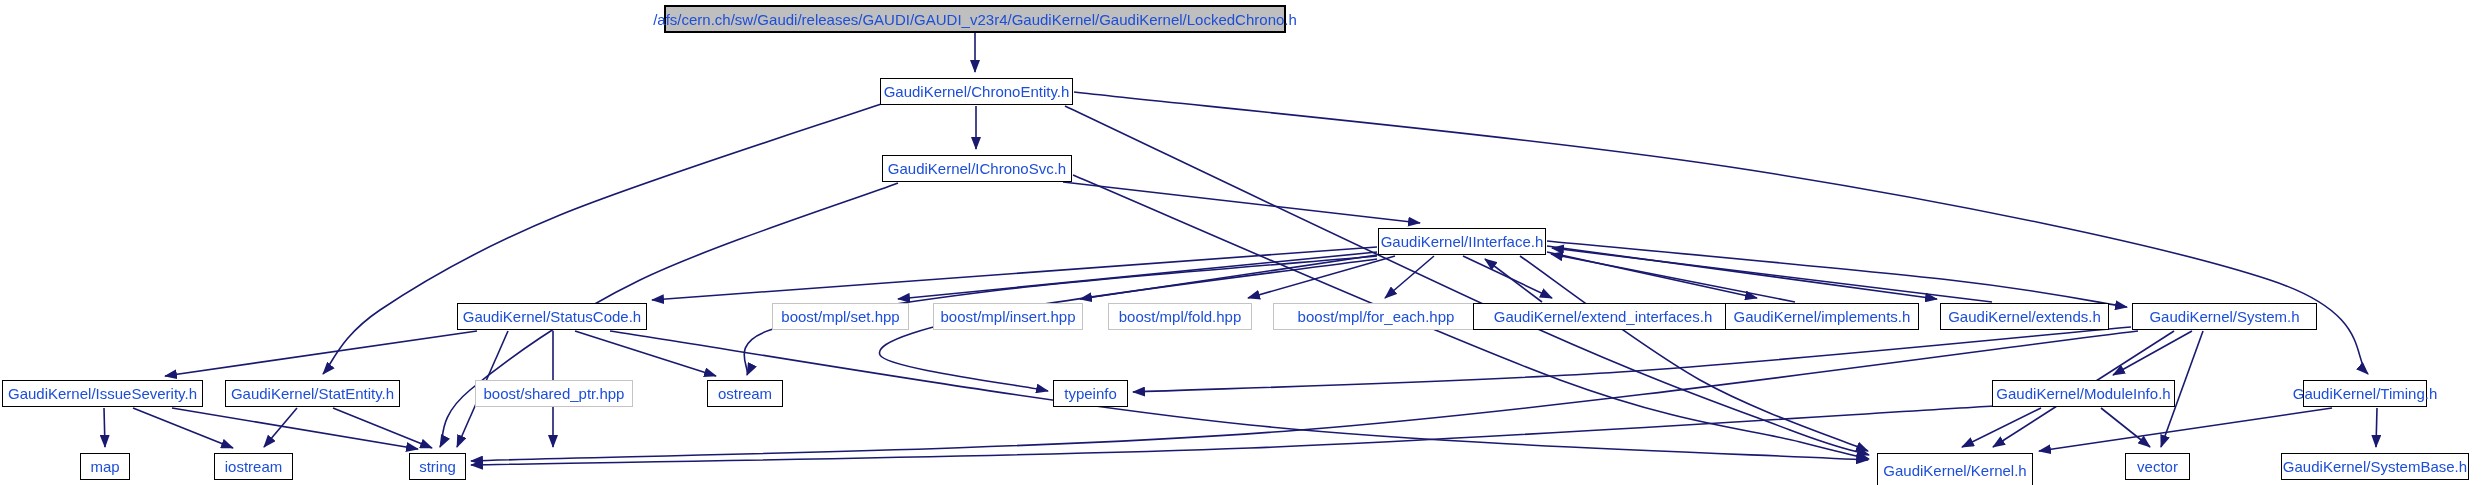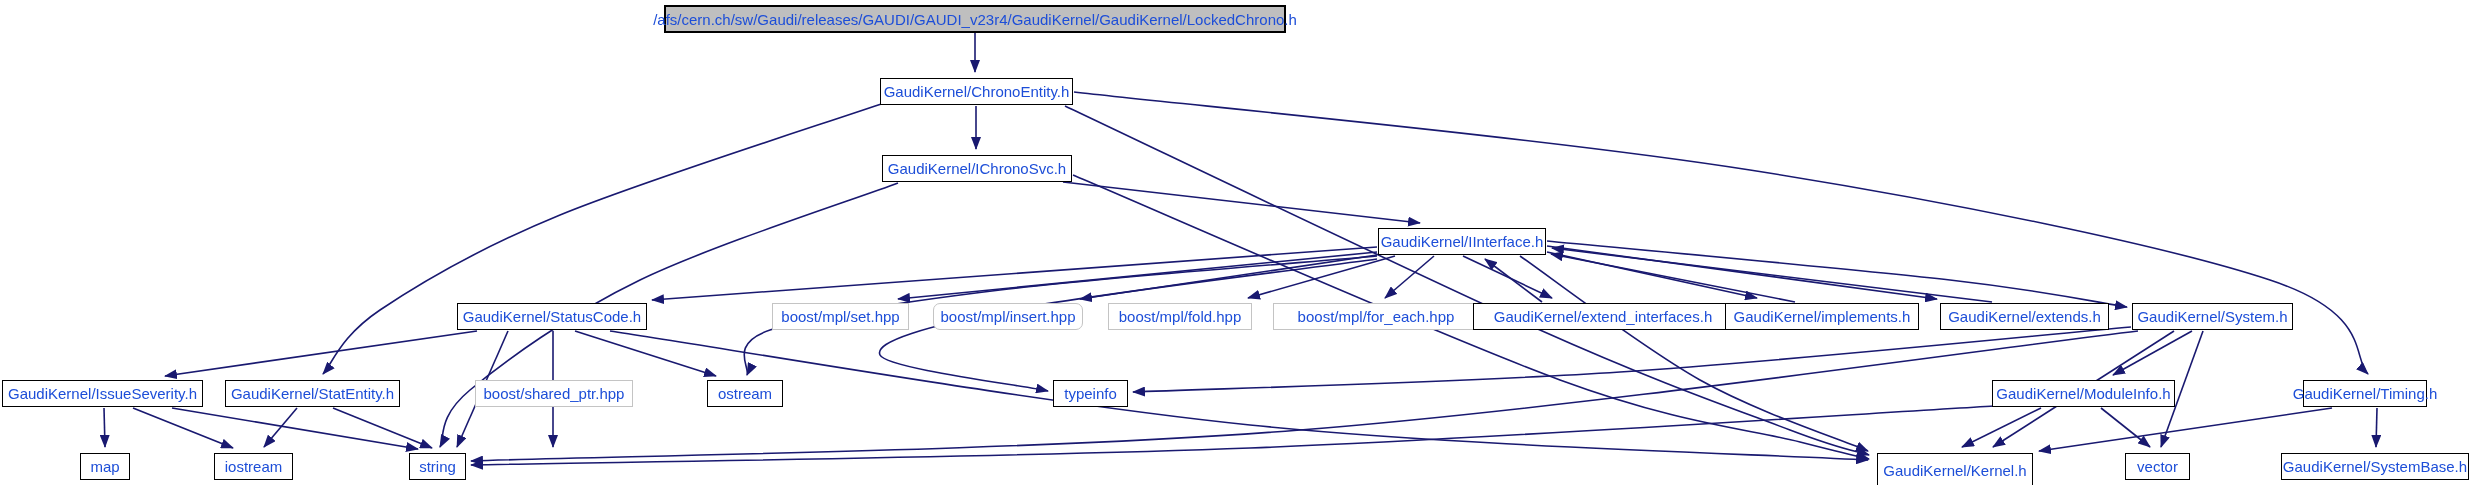--- a/index.html
+++ b/index.html
@@ -77,27 +77,27 @@
       <path d="M1995,406 C1870.8,413.0 1504.0,438.2 1250,448 C996.0,457.8 600.8,462.2 471,465" fill="none" stroke="#191970" stroke-width="1.6" marker-end="url(#arrowhead)"></path>
       <path d="M2332,408 L2039,451" fill="none" stroke="#191970" stroke-width="1.6" marker-end="url(#arrowhead)"></path>
       <path d="M2377,408 L2376,447" fill="none" stroke="#191970" stroke-width="1.6" marker-end="url(#arrowhead)"></path>
     </svg>
     <div class="node root" style="left: 664px; top: 5px; width: 622px; height: 28px;">/afs/cern.ch/sw/Gaudi/releases/GAUDI/GAUDI_v23r4/GaudiKernel/GaudiKernel/LockedChrono.h</div>
     <div class="node" style="left: 880px; top: 78px; width: 193px; height: 27px;">GaudiKernel/ChronoEntity.h</div>
     <div class="node" style="left: 882px; top: 155px; width: 190px; height: 27px;">GaudiKernel/IChronoSvc.h</div>
     <div class="node" style="left: 1378px; top: 228px; width: 168px; height: 27px;">GaudiKernel/IInterface.h</div>
     <div class="node" style="left: 457px; top: 303px; width: 190px; height: 27px;">GaudiKernel/StatusCode.h</div>
     <div class="node external" style="left: 772px; top: 303px; width: 137px; height: 27px;">boost/mpl/set.hpp</div>
-    <div class="node external" style="left: 933px; top: 303px; width: 150px; height: 27px; border-radius: 7px;">boost/mpl/insert.hpp</div>
+    <div class="node external" style="left: 933px; top: 303px; width: 150px; height: 27px;">boost/mpl/insert.hpp</div>
     <div class="node external" style="left: 1108px; top: 303px; width: 144px; height: 27px;">boost/mpl/fold.hpp</div>
     <div class="node external" style="left: 1273px; top: 303px; width: 206px; height: 27px;">boost/mpl/for_each.hpp</div>
     <div class="node" style="left: 1473px; top: 303px; width: 260px; height: 27px;">GaudiKernel/extend_interfaces.h</div>
     <div class="node" style="left: 1725px; top: 303px; width: 194px; height: 27px;">GaudiKernel/implements.h</div>
     <div class="node" style="left: 1940px; top: 303px; width: 169px; height: 27px;">GaudiKernel/extends.h</div>
-    <div class="node" style="left: 2132px; top: 303px; width: 161px; height: 27px;">GaudiKernel/System.h</div>
+    <div class="node" style="left: 2132px; top: 303px; width: 185px; height: 27px;">GaudiKernel/System.h</div>
     <div class="node" style="left: 2px; top: 380px; width: 201px; height: 27px;">GaudiKernel/IssueSeverity.h</div>
     <div class="node" style="left: 225px; top: 380px; width: 175px; height: 27px;">GaudiKernel/StatEntity.h</div>
     <div class="node external" style="left: 475px; top: 380px; width: 158px; height: 27px;">boost/shared_ptr.hpp</div>
     <div class="node" style="left: 707px; top: 380px; width: 76px; height: 27px;">ostream</div>
     <div class="node" style="left: 1053px; top: 380px; width: 75px; height: 27px;">typeinfo</div>
     <div class="node" style="left: 1992px; top: 380px; width: 183px; height: 27px;">GaudiKernel/ModuleInfo.h</div>
     <div class="node" style="left: 2303px; top: 380px; width: 124px; height: 27px;">GaudiKernel/Timing.h</div>
     <div class="node" style="left: 80px; top: 453px; width: 50px; height: 27px;">map</div>
     <div class="node" style="left: 214px; top: 453px; width: 79px; height: 27px;">iostream</div>
     <div class="node" style="left: 409px; top: 453px; width: 57px; height: 27px;">string</div>

